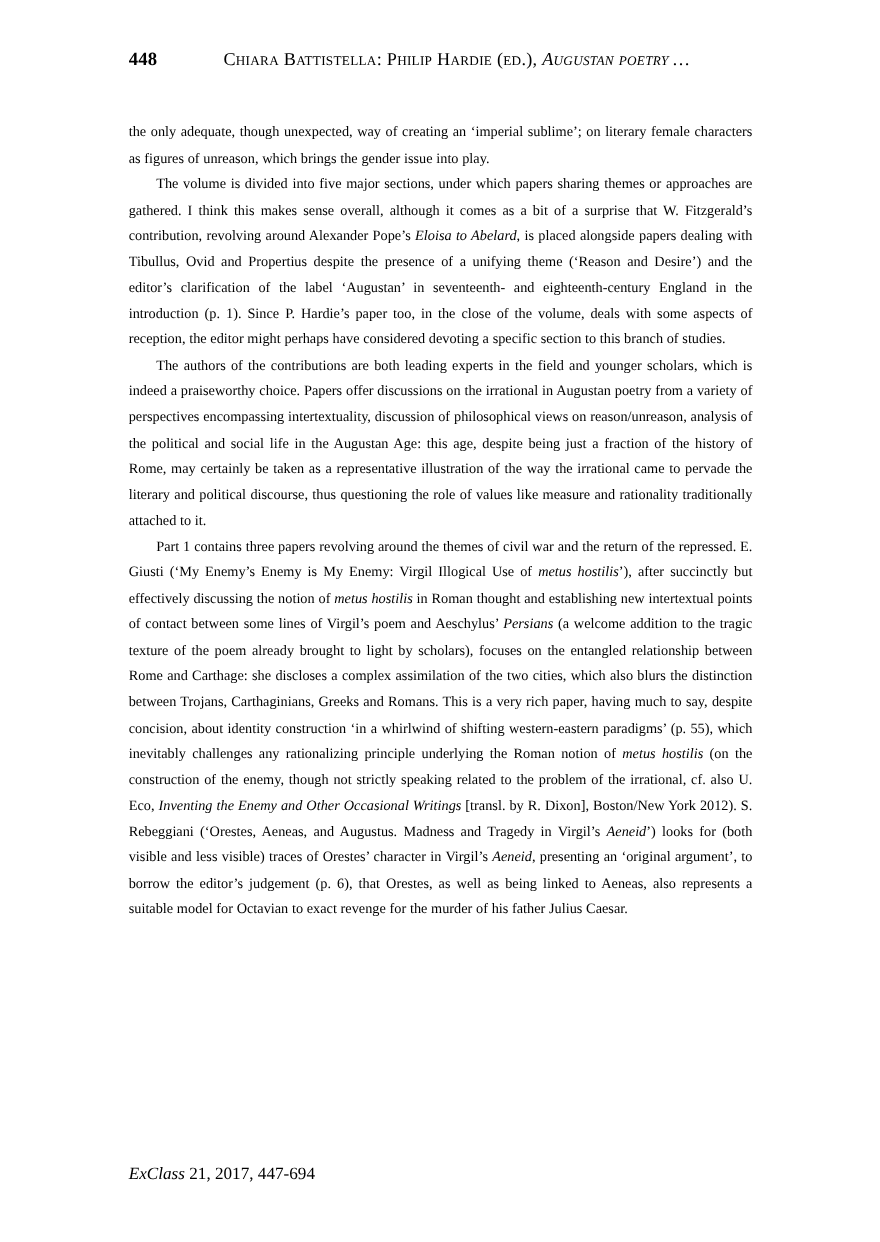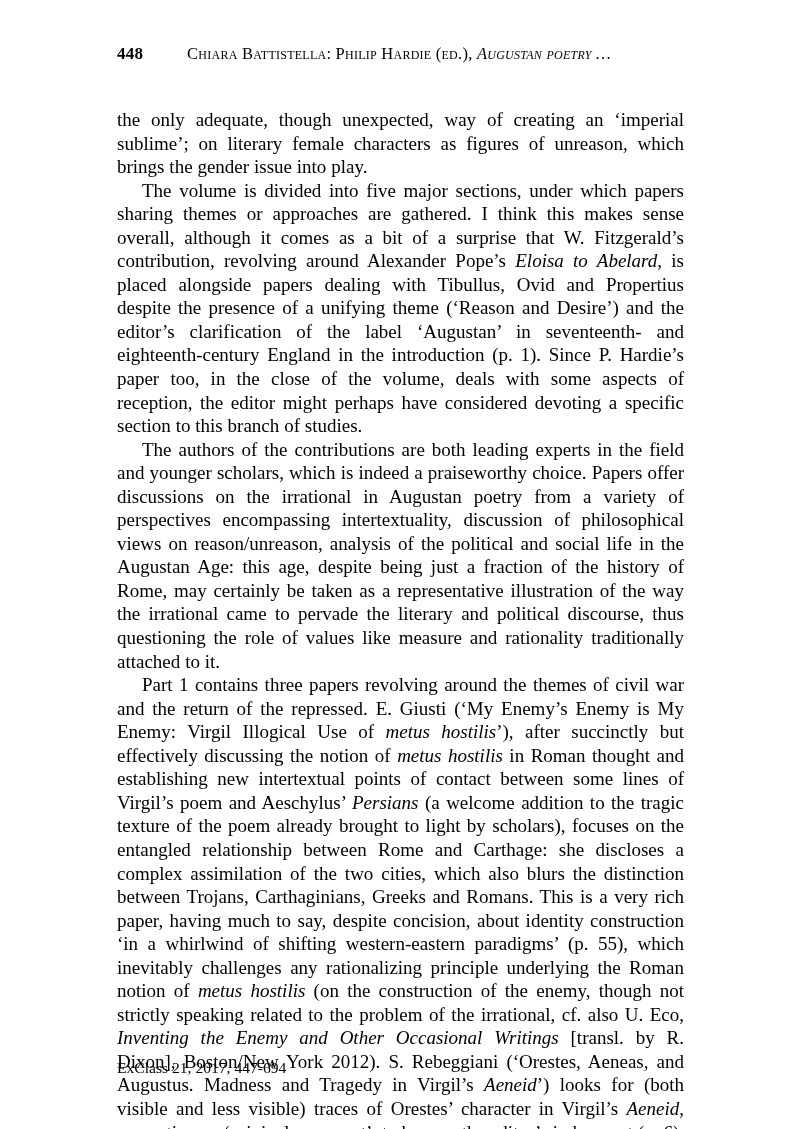--- a/index.html
+++ b/index.html
@@ -32,40 +32,40 @@
     display: flex;
     align-items: baseline;
     white-space: nowrap;
   }
   .folio {
     font-weight: bold;
     font-size: 17px;
     letter-spacing: 0.2px;
   }
   .head-title {
-    margin-left: 44px;
+    margin-left: 60px;
     font-size: 16.5px;
     font-variant: small-caps;
     letter-spacing: 0.25px;
   }
   .head-title .italic-sc {
     font-style: italic;
     font-variant: small-caps;
   }
 
   
   .textblock {
     position: absolute;
     top: 108px;
     left: 117px;
     width: 567px;
   }
   p.body-par {
     margin: 0;
-    font-size: 19px;
+    font-size: 13px;
     line-height: 23.55px;
     text-align: justify;
     text-justify: inter-word;
     text-indent: 25px;
     hyphens: none;
     -webkit-hyphens: none;
     word-spacing: 0.1px;
   }
   p.body-par.first {
     text-indent: 0;
@@ -75,20 +75,21 @@
 
   
   .footer {
     position: absolute;
     top: 1059px;
     left: 117px;
     font-size: 15.6px;
     white-space: nowrap;
   }
   .footer .jrn {
+    font-style: italic;
     margin-top: 13px;
   }
 </style>
 </head>
 <body>
 
 <div class="page">
 
   <div class="running-head">
     <span class="folio">448</span>

